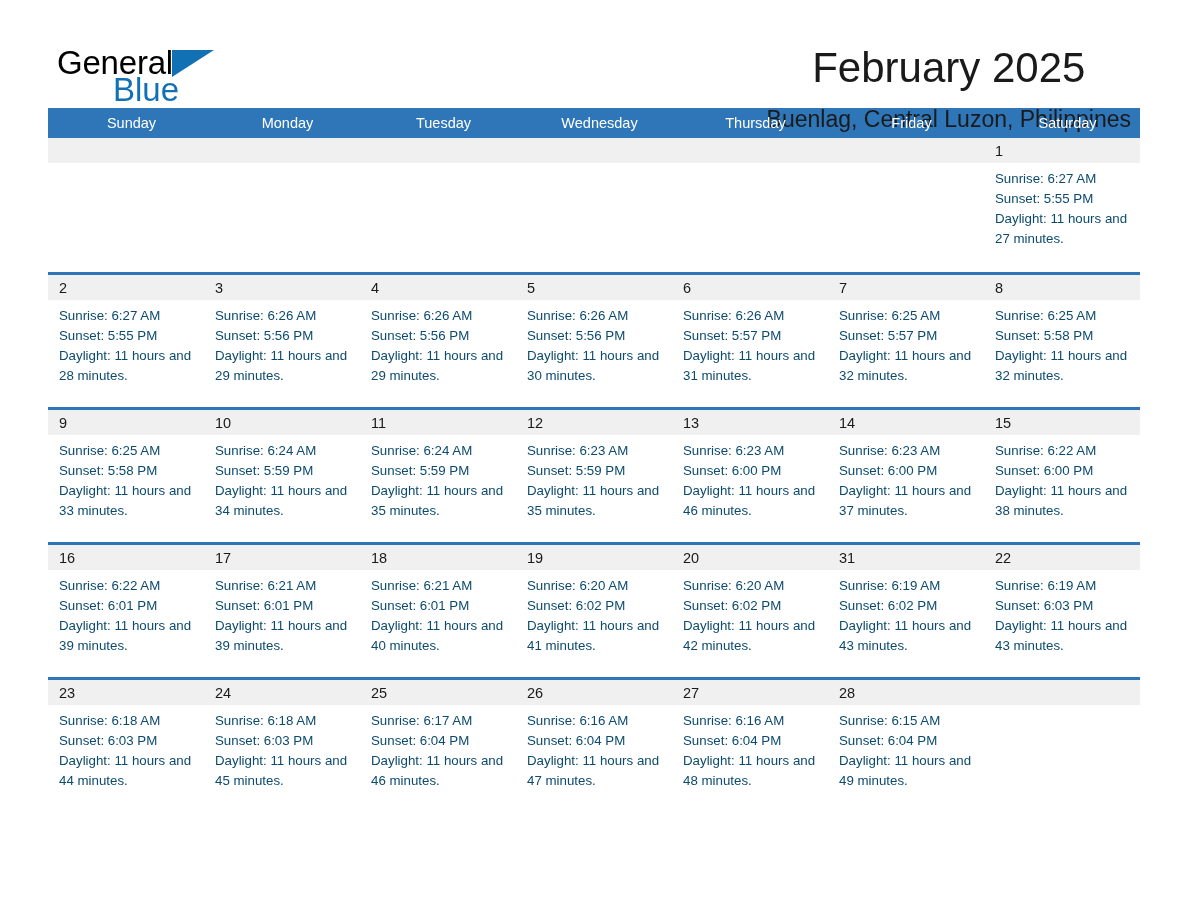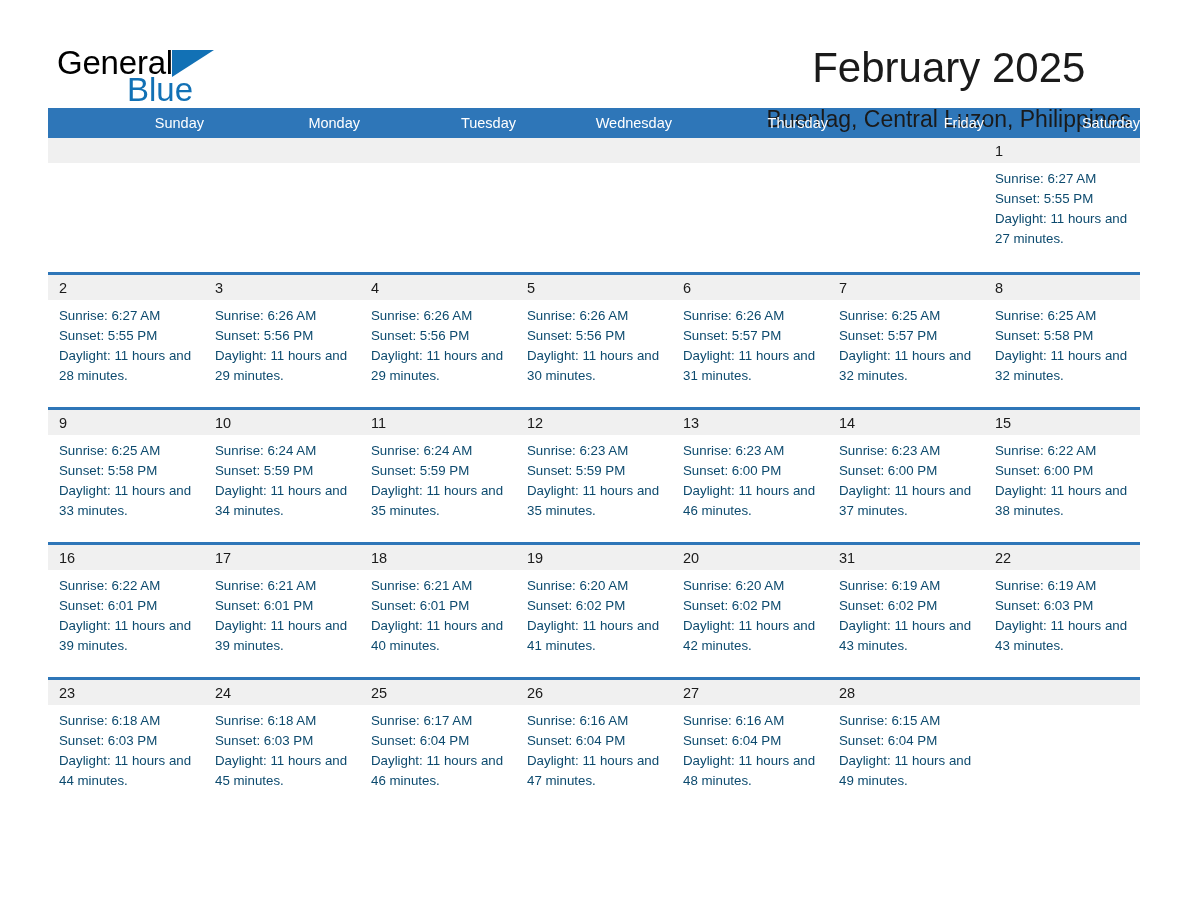--- a/index.html
+++ b/index.html
@@ -50,21 +50,21 @@
     height: 0;
     border-left: 42px solid #1271b5;
     border-bottom: 27px solid transparent;
     position: relative;
     top: 3px;
     margin-left: -1px;
   }
   .logo-blue {
     font-size: 33px;
     color: #1271b5;
-    margin-left: 70px;
+    margin-left: 56px;
     display: block;
     margin-top: -6px;
     font-family: "Liberation Sans", sans-serif;
   }
   .title-block {
     text-align: center;
     padding-top: 0px;
   }
   .cal-title {
     font-size: 42px;
@@ -89,21 +89,21 @@
   table.calendar {
     width: 1092px;
     border-collapse: collapse;
     table-layout: fixed;
   }
   table.calendar th {
     background: #2e76b8;
     color: #ffffff;
     font-size: 14.5px;
     font-weight: normal;
-    text-align: right;
+    text-align: center;
     padding: 7px 0 7px 11px;
     height: 16px;
     box-sizing: border-box;
   }
   table.calendar td {
     vertical-align: top;
     border-top: 3px solid #2e76b8;
     padding: 0;
     height: 135px;
     box-sizing: border-box;

